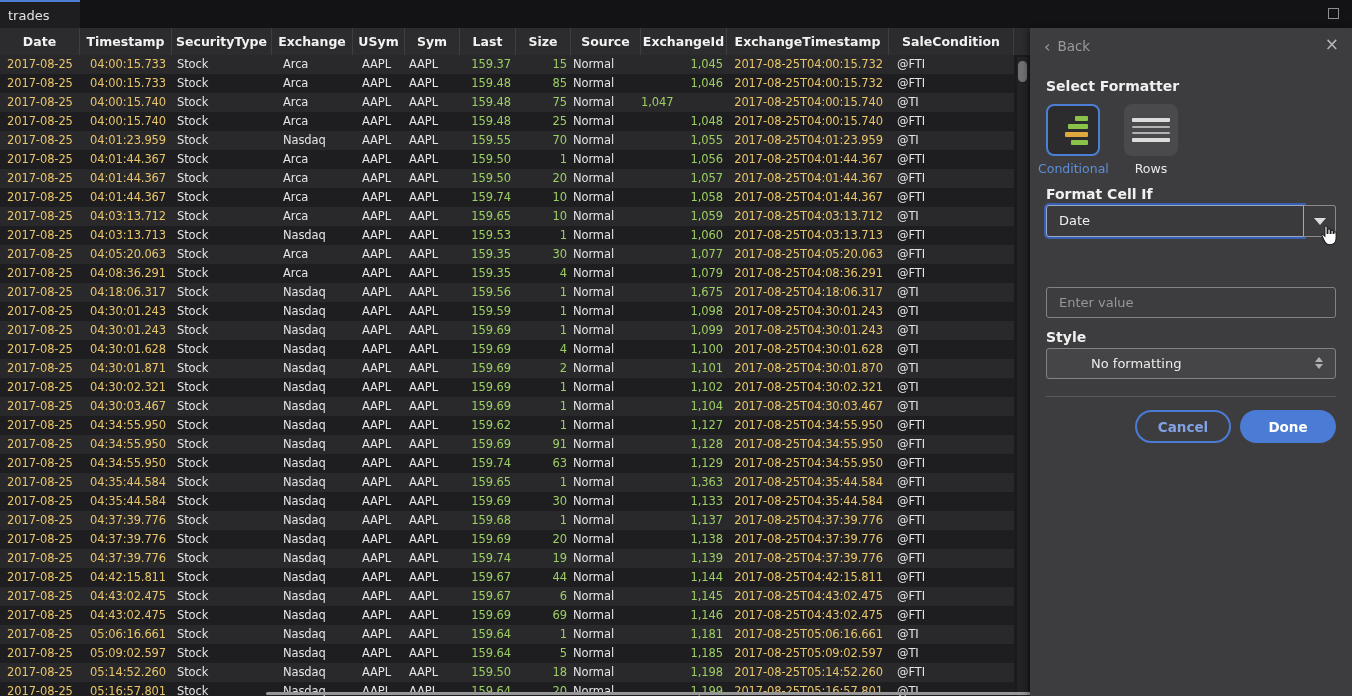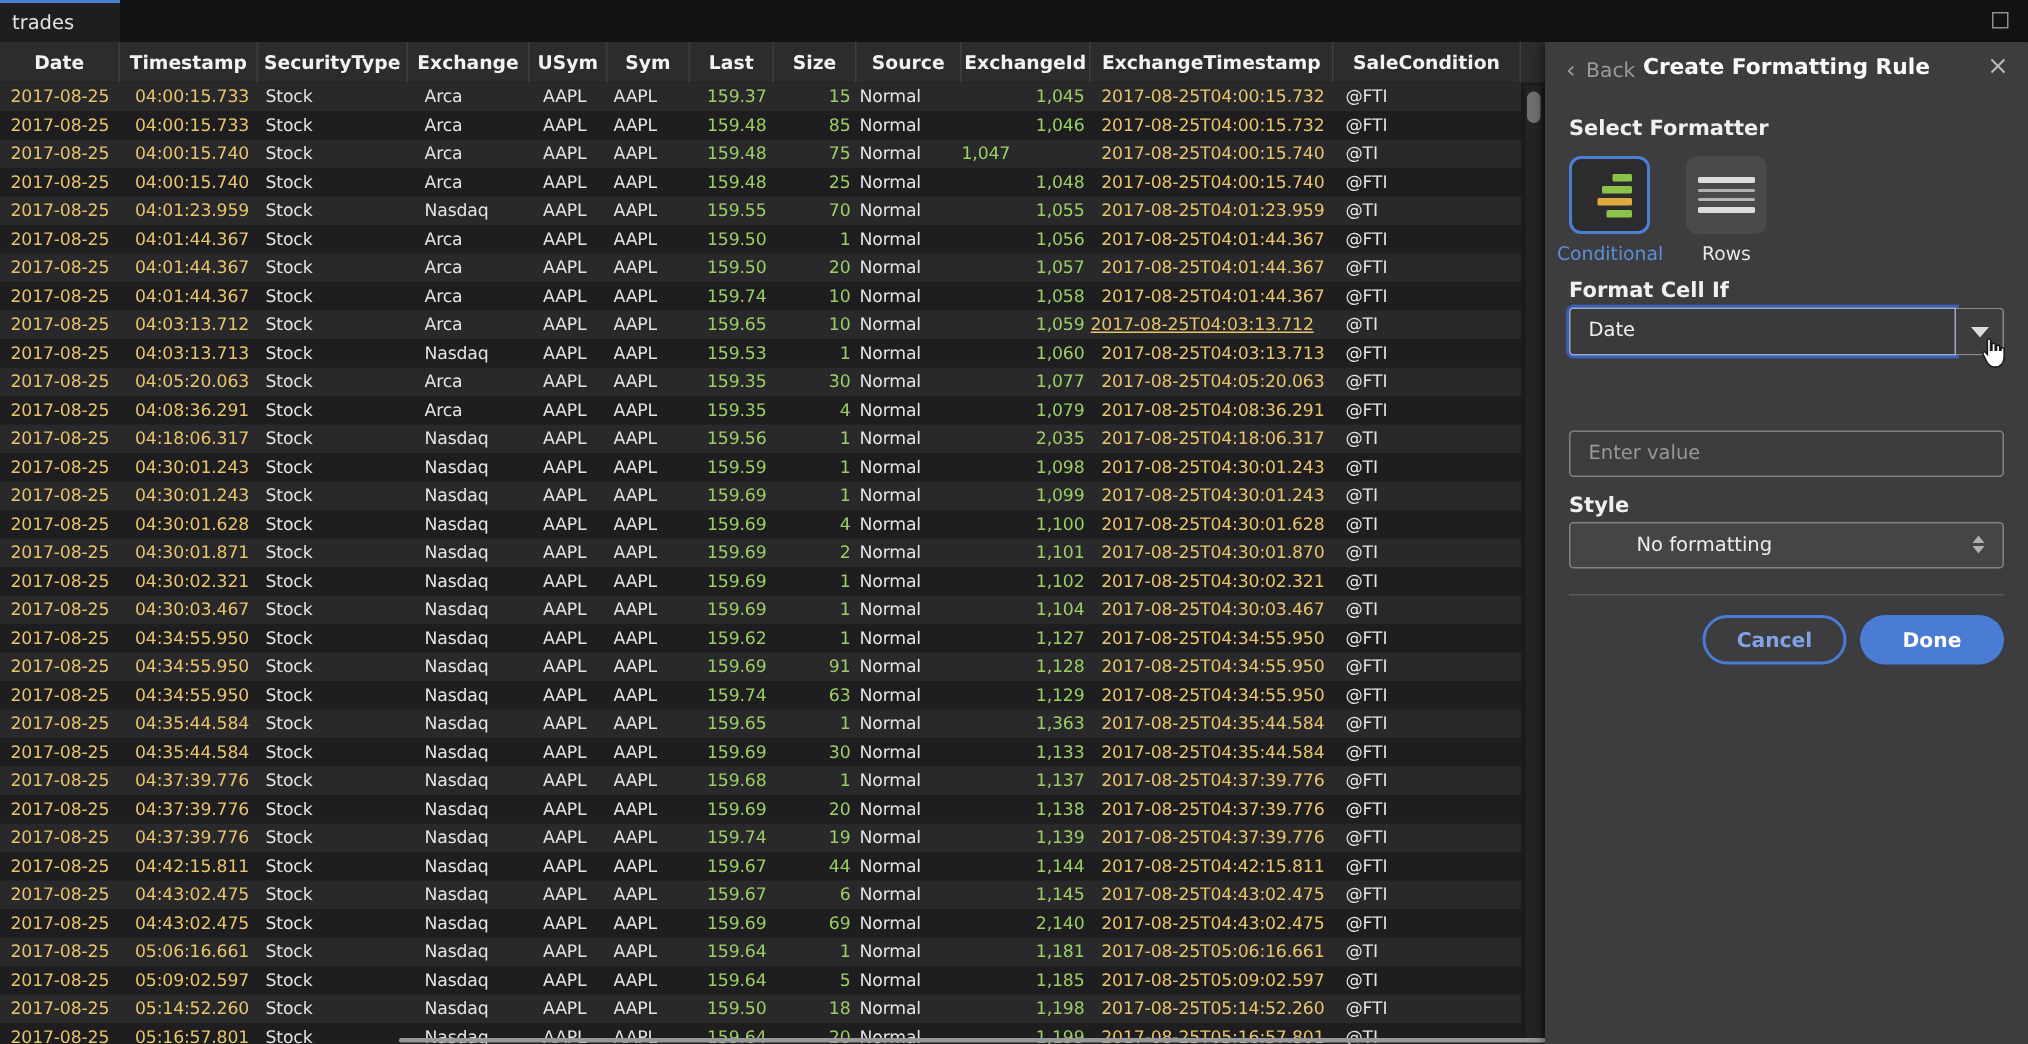--- a/index.html
+++ b/index.html
@@ -244,21 +244,21 @@
         <div class="tcell cell-yellow" style="width: 80px; text-align: left; padding: 0px 0px 0px 7px;">2017-08-25</div>
         <div class="tcell cell-yellow" style="width: 92px; text-align: left; padding: 0px 0px 0px 10px;">04:03:13.712</div>
         <div class="tcell cell-white" style="width: 100px; text-align: left; padding: 0px 0px 0px 5px;">Stock</div>
         <div class="tcell cell-white" style="width: 81px; text-align: left; padding: 0px 0px 0px 11px;">Arca</div>
         <div class="tcell cell-white" style="width: 52px; text-align: left; padding: 0px 0px 0px 9px;">AAPL</div>
         <div class="tcell cell-white" style="width: 55px; text-align: left; padding: 0px 0px 0px 4px;">AAPL</div>
         <div class="tcell cell-green" style="width: 56px; text-align: right; padding: 0px 5px 0px 0px;">159.65</div>
         <div class="tcell cell-green" style="width: 55px; text-align: right; padding: 0px 4px 0px 0px;">10</div>
         <div class="tcell cell-white" style="width: 70px; text-align: left; padding: 0px 0px 0px 2px;">Normal</div>
         <div class="tcell cell-green" style="width: 86px; text-align: right; padding: 0px 4px 0px 0px;">1,059</div>
-        <div class="tcell cell-yellow" style="width: 162px; padding: 0px 6px 0px 0px; text-decoration: underline;">2017-08-25T04:03:13.712</div>
+        <div class="tcell cell-yellow" style="width: 162px; text-align: right; padding: 0px 6px 0px 0px;">2017-08-25T04:03:13.712</div>
         <div class="tcell cell-white" style="width: 125px; text-align: left; padding: 0px 0px 0px 8px;">@TI</div>
       </div>
       <div class="trow">
         <div class="tcell cell-yellow" style="width: 80px; text-align: left; padding: 0px 0px 0px 7px;">2017-08-25</div>
         <div class="tcell cell-yellow" style="width: 92px; text-align: left; padding: 0px 0px 0px 10px;">04:03:13.713</div>
         <div class="tcell cell-white" style="width: 100px; text-align: left; padding: 0px 0px 0px 5px;">Stock</div>
         <div class="tcell cell-white" style="width: 81px; text-align: left; padding: 0px 0px 0px 11px;">Nasdaq</div>
         <div class="tcell cell-white" style="width: 52px; text-align: left; padding: 0px 0px 0px 9px;">AAPL</div>
         <div class="tcell cell-white" style="width: 55px; text-align: left; padding: 0px 0px 0px 4px;">AAPL</div>
         <div class="tcell cell-green" style="width: 56px; text-align: right; padding: 0px 5px 0px 0px;">159.53</div>
@@ -299,21 +299,21 @@
       <div class="trow">
         <div class="tcell cell-yellow" style="width: 80px; text-align: left; padding: 0px 0px 0px 7px;">2017-08-25</div>
         <div class="tcell cell-yellow" style="width: 92px; text-align: left; padding: 0px 0px 0px 10px;">04:18:06.317</div>
         <div class="tcell cell-white" style="width: 100px; text-align: left; padding: 0px 0px 0px 5px;">Stock</div>
         <div class="tcell cell-white" style="width: 81px; text-align: left; padding: 0px 0px 0px 11px;">Nasdaq</div>
         <div class="tcell cell-white" style="width: 52px; text-align: left; padding: 0px 0px 0px 9px;">AAPL</div>
         <div class="tcell cell-white" style="width: 55px; text-align: left; padding: 0px 0px 0px 4px;">AAPL</div>
         <div class="tcell cell-green" style="width: 56px; text-align: right; padding: 0px 5px 0px 0px;">159.56</div>
         <div class="tcell cell-green" style="width: 55px; text-align: right; padding: 0px 4px 0px 0px;">1</div>
         <div class="tcell cell-white" style="width: 70px; text-align: left; padding: 0px 0px 0px 2px;">Normal</div>
-        <div class="tcell cell-green" style="width: 86px; text-align: right; padding: 0px 4px 0px 0px;">2,035</div>
+        <div class="tcell cell-green" style="width: 86px; text-align: right; padding: 0px 4px 0px 0px;">1,675</div>
         <div class="tcell cell-yellow" style="width: 162px; text-align: right; padding: 0px 6px 0px 0px;">2017-08-25T04:18:06.317</div>
         <div class="tcell cell-white" style="width: 125px; text-align: left; padding: 0px 0px 0px 8px;">@TI</div>
       </div>
       <div class="trow">
         <div class="tcell cell-yellow" style="width: 80px; text-align: left; padding: 0px 0px 0px 7px;">2017-08-25</div>
         <div class="tcell cell-yellow" style="width: 92px; text-align: left; padding: 0px 0px 0px 10px;">04:30:01.243</div>
         <div class="tcell cell-white" style="width: 100px; text-align: left; padding: 0px 0px 0px 5px;">Stock</div>
         <div class="tcell cell-white" style="width: 81px; text-align: left; padding: 0px 0px 0px 11px;">Nasdaq</div>
         <div class="tcell cell-white" style="width: 52px; text-align: left; padding: 0px 0px 0px 9px;">AAPL</div>
         <div class="tcell cell-white" style="width: 55px; text-align: left; padding: 0px 0px 0px 4px;">AAPL</div>
@@ -537,21 +537,21 @@
       <div class="trow">
         <div class="tcell cell-yellow" style="width: 80px; text-align: left; padding: 0px 0px 0px 7px;">2017-08-25</div>
         <div class="tcell cell-yellow" style="width: 92px; text-align: left; padding: 0px 0px 0px 10px;">04:43:02.475</div>
         <div class="tcell cell-white" style="width: 100px; text-align: left; padding: 0px 0px 0px 5px;">Stock</div>
         <div class="tcell cell-white" style="width: 81px; text-align: left; padding: 0px 0px 0px 11px;">Nasdaq</div>
         <div class="tcell cell-white" style="width: 52px; text-align: left; padding: 0px 0px 0px 9px;">AAPL</div>
         <div class="tcell cell-white" style="width: 55px; text-align: left; padding: 0px 0px 0px 4px;">AAPL</div>
         <div class="tcell cell-green" style="width: 56px; text-align: right; padding: 0px 5px 0px 0px;">159.69</div>
         <div class="tcell cell-green" style="width: 55px; text-align: right; padding: 0px 4px 0px 0px;">69</div>
         <div class="tcell cell-white" style="width: 70px; text-align: left; padding: 0px 0px 0px 2px;">Normal</div>
-        <div class="tcell cell-green" style="width: 86px; text-align: right; padding: 0px 4px 0px 0px;">2,140</div>
+        <div class="tcell cell-green" style="width: 86px; text-align: right; padding: 0px 4px 0px 0px;">1,146</div>
         <div class="tcell cell-yellow" style="width: 162px; text-align: right; padding: 0px 6px 0px 0px;">2017-08-25T04:43:02.475</div>
         <div class="tcell cell-white" style="width: 125px; text-align: left; padding: 0px 0px 0px 8px;">@FTI</div>
       </div>
       <div class="trow">
         <div class="tcell cell-yellow" style="width: 80px; text-align: left; padding: 0px 0px 0px 7px;">2017-08-25</div>
         <div class="tcell cell-yellow" style="width: 92px; text-align: left; padding: 0px 0px 0px 10px;">05:06:16.661</div>
         <div class="tcell cell-white" style="width: 100px; text-align: left; padding: 0px 0px 0px 5px;">Stock</div>
         <div class="tcell cell-white" style="width: 81px; text-align: left; padding: 0px 0px 0px 11px;">Nasdaq</div>
         <div class="tcell cell-white" style="width: 52px; text-align: left; padding: 0px 0px 0px 9px;">AAPL</div>
         <div class="tcell cell-white" style="width: 55px; text-align: left; padding: 0px 0px 0px 4px;">AAPL</div>
@@ -607,21 +607,20 @@
     </div>
 </div>
 <div class="vscroll">
   <div class="vthumb"></div>
 </div>
 <div class="hscroll"></div>
 
 <div class="panel">
   <div class="panel-header">
     <span class="back-btn"><span class="chev">‹</span><span>Back</span></span>
-    <div class="panel-title">Create Formatting Rule</div>
     <span class="close-btn">×</span>
   </div>
 
   <div class="sect-label" style="top:50px;">Select Formatter</div>
 
   <div class="tile tile-conditional">
     <span class="cond-bars">
         <i class="cb1"></i>
         <i class="cb2"></i>
         <i class="cb3"></i>

